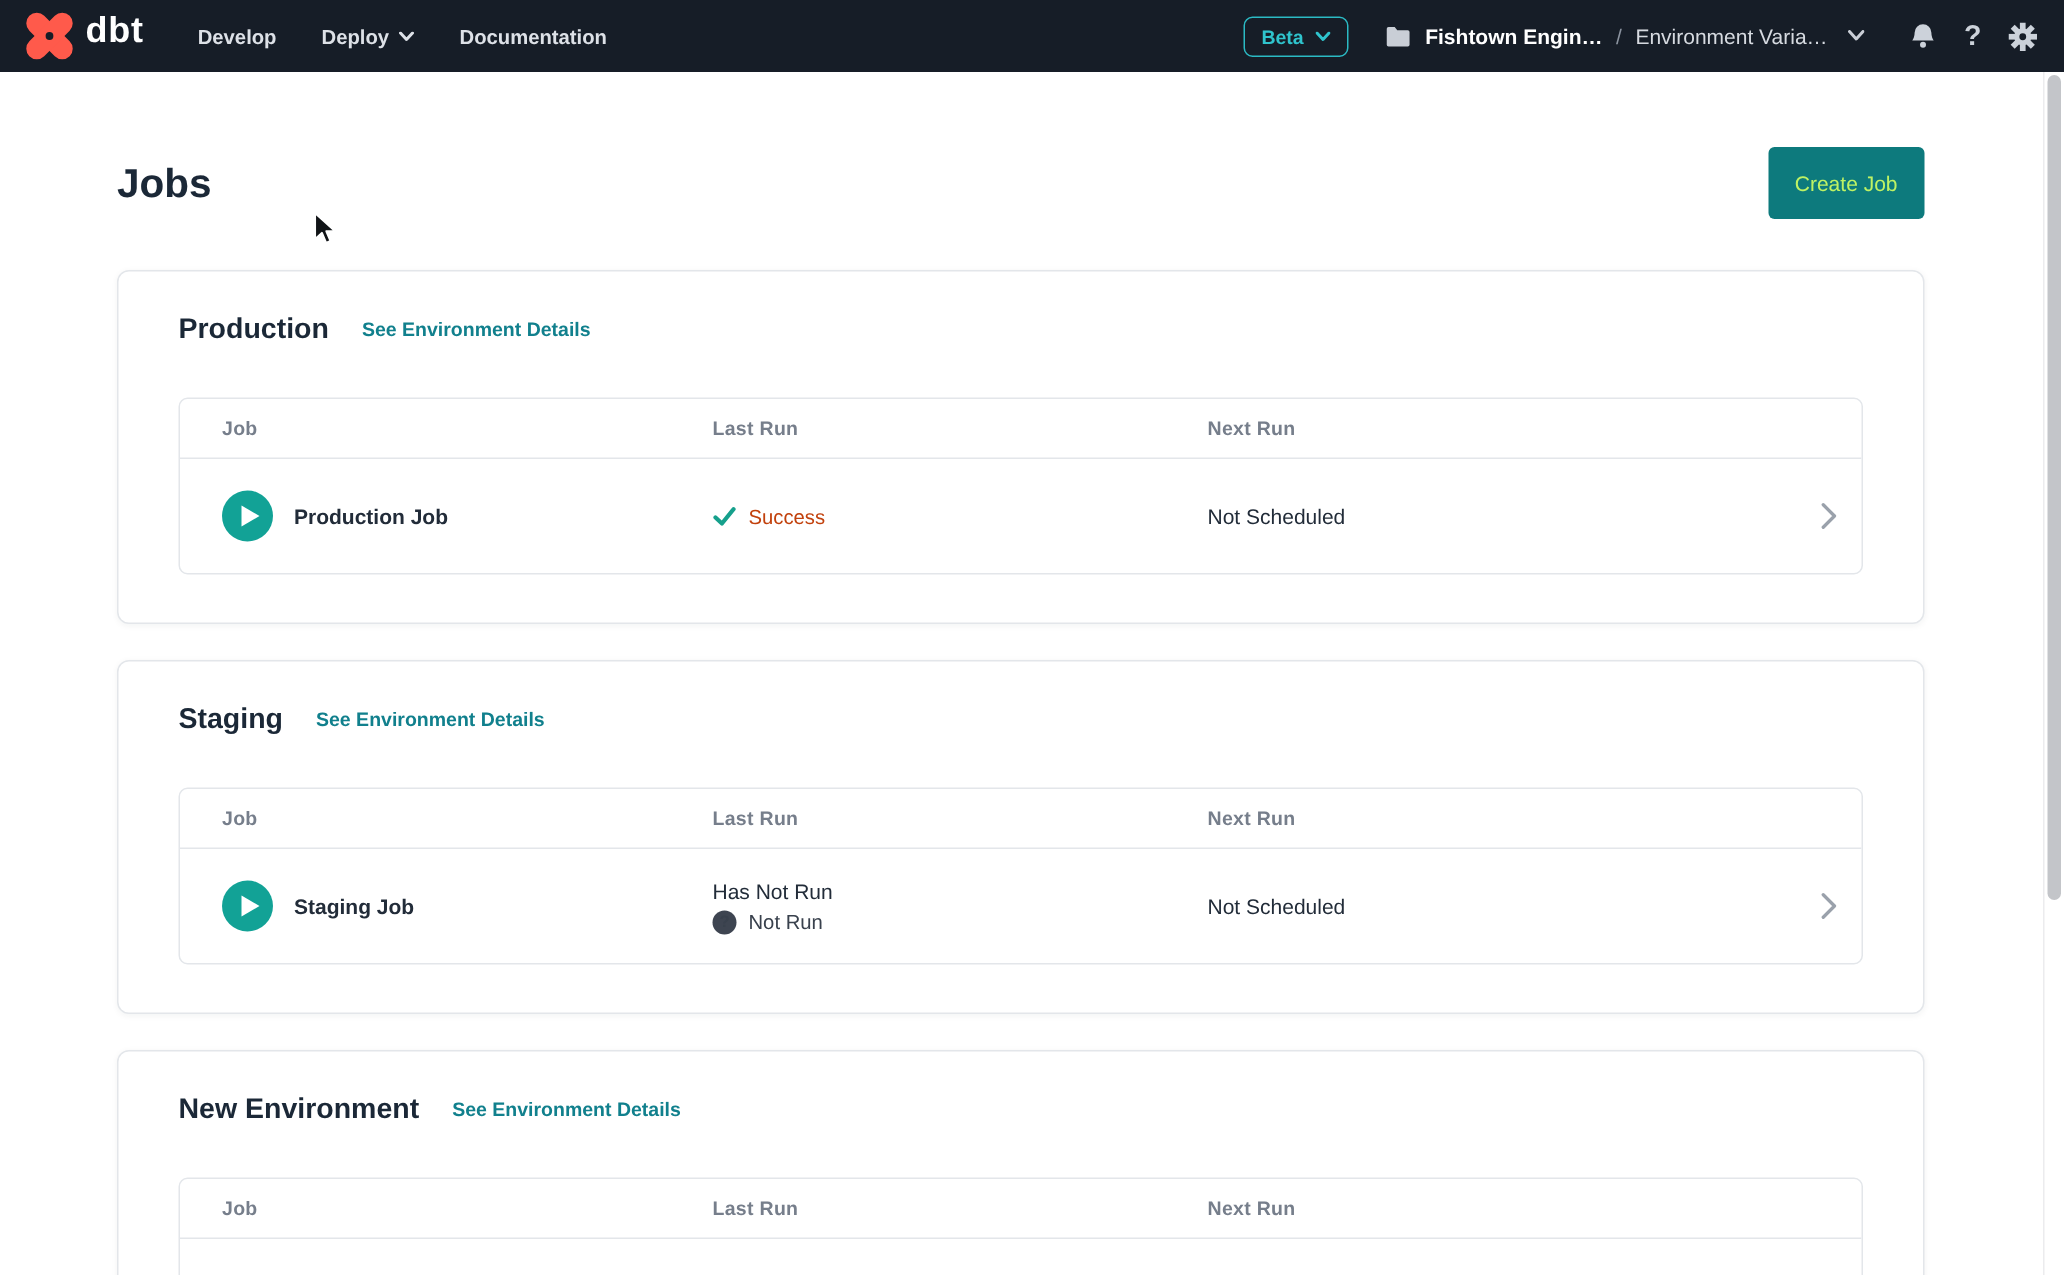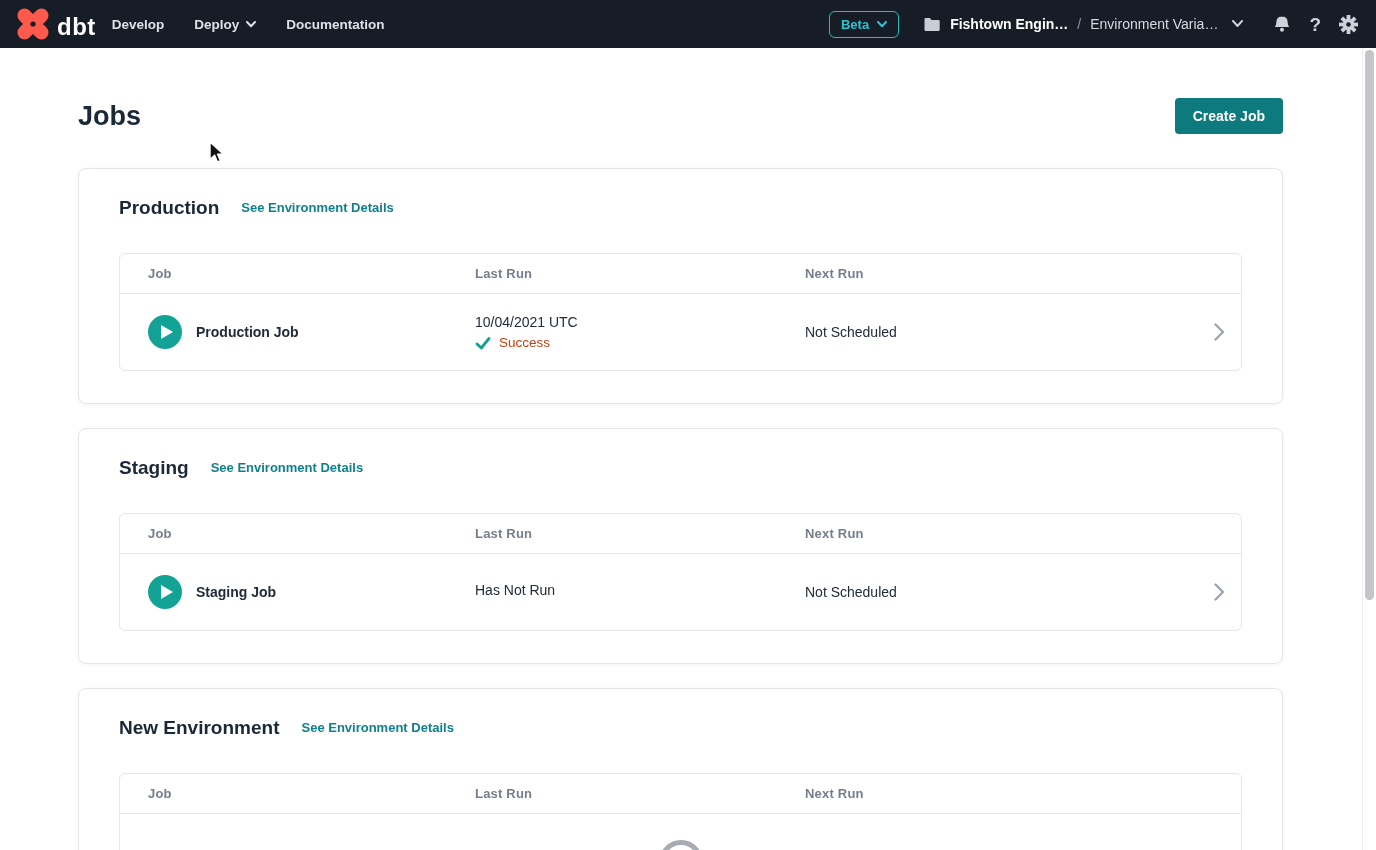--- a/index.html
+++ b/index.html
@@ -2,21 +2,21 @@
 <html><head>
 <meta charset="utf-8">
 <style>
   * { margin:0; padding:0; box-sizing:border-box; }
   html,body { width:1376px; height:850px; overflow:hidden; background:#fff;
               font-family:"Liberation Sans", sans-serif; }
 
   
   .navbar { position:absolute; top:0; left:0; width:1376px; height:48px;
             background:#161d27; display:flex; align-items:center; padding:0 16px; z-index:10; }
-  .brand { display:flex; align-items:flex-end; gap:7px; margin-right:16px; }
+  .brand { display:flex; align-items:flex-start; gap:7px; margin-right:36px; }
   .brand-text { color:#fff; font-size:24px; font-weight:700; letter-spacing:0.5px; }
   .nav-items { display:flex; align-items:center; gap:30px; }
   .nav-item { color:#dde1e7; font-size:13.5px; font-weight:700; cursor:pointer;
               display:flex; align-items:center; gap:7px; }
   .nav-right { margin-left:auto; display:flex; gap:14px; }
   .beta-btn { border:1.5px solid #2bbac4; border-radius:6px; background:transparent;
               color:#2fc4cd; font-size:13px; font-weight:700; padding:5px 11px;
               display:flex; align-items:center; gap:8px; cursor:pointer; margin-right:10px;
               font-family:"Liberation Sans", sans-serif; }
   .crumb { display:flex; align-items:center; gap:9px; margin-right:14px; }
@@ -26,23 +26,23 @@
   .icon-btn { background:none; border:none; color:#ccd2da; cursor:pointer;
               display:flex; align-items:center; padding:0 2px; }
   .qmark { font-size:19px; font-weight:800; color:#ccd2da; line-height:1; }
 
   
   .main { position:absolute; top:48px; left:0; width:1362px; height:802px;
           background:#fff; overflow:hidden; }
   .content { padding:50px 79px 0 78px; }
   .title-row { display:flex; align-items:center; margin-bottom:34px; }
   .page-title { font-size:27px; font-weight:700; color:#1b2837; }
-  .create-job { margin-left:auto; background:#0d7a7d; color:#ffffff; border:none;
-                border-radius:4px; font-size:14px; font-weight:700; padding:0 18px;
-                height:36px; cursor:pointer; font-family:"Liberation Sans", sans-serif; }
+  .create-job { margin-left:auto; background:#0d7a7d; color:#bef264; border:none;
+                border-radius:4px; font-size:14px; font-weight:400; padding:0 18px;
+                height:48px; cursor:pointer; font-family:"Liberation Sans", sans-serif; }
 
   
   .card { border:1px solid #e3e6ea; border-radius:8px; background:#fff;
           box-shadow:0 1px 4px rgba(20,30,40,0.05); padding:26px 40px 32px;
           margin-bottom:24px; }
   .card-head { display:flex; align-items:flex-start; gap:22px; margin-bottom:32px;
                line-height:26px; }
   .env-name { font-size:19px; font-weight:700; color:#1b2837; }
   .env-link { font-size:13px; font-weight:700; color:#11808d; text-decoration:none; cursor:pointer; }
 
@@ -178,21 +178,20 @@
           <div class="th"></div>
         </div>
         <div class="trow">
           <div class="job-cell">
             <button class="play-btn">
               <span class="play-tri"></span>
             </button>
             <span class="job-name">Production Job</span>
           </div>
           <div>
-            <div class="run-line1">10/04/2021 UTC</div>
             <div class="run-status success">
               <svg width="16" height="14" viewBox="0 0 16 14">
                 <polyline points="2,8 6.3,12 14,2.5" fill="none" stroke="#16a08c" stroke-width="2.8" stroke-linecap="round" stroke-linejoin="round"></polyline>
               </svg>
               <span>Success</span>
             </div>
           </div>
           <div class="next-run">Not Scheduled</div>
           <div class="chev-cell">
             <svg width="11" height="18" viewBox="0 0 11 18">
@@ -217,20 +216,24 @@
         </div>
         <div class="trow">
           <div class="job-cell">
             <button class="play-btn">
               <span class="play-tri"></span>
             </button>
             <span class="job-name">Staging Job</span>
           </div>
           <div>
             <div class="run-line1">Has Not Run</div>
+            <div class="run-status notrun">
+              <span class="q-circle">?</span>
+              <span>Not Run</span>
+            </div>
           </div>
           <div class="next-run">Not Scheduled</div>
           <div class="chev-cell">
             <svg width="11" height="18" viewBox="0 0 11 18">
               <polyline points="1.5,1.5 9,9 1.5,16.5" fill="none" stroke="#9aa1ab" stroke-width="2.2" stroke-linecap="round" stroke-linejoin="round"></polyline>
             </svg>
           </div>
         </div>
       </div>
     </section>

